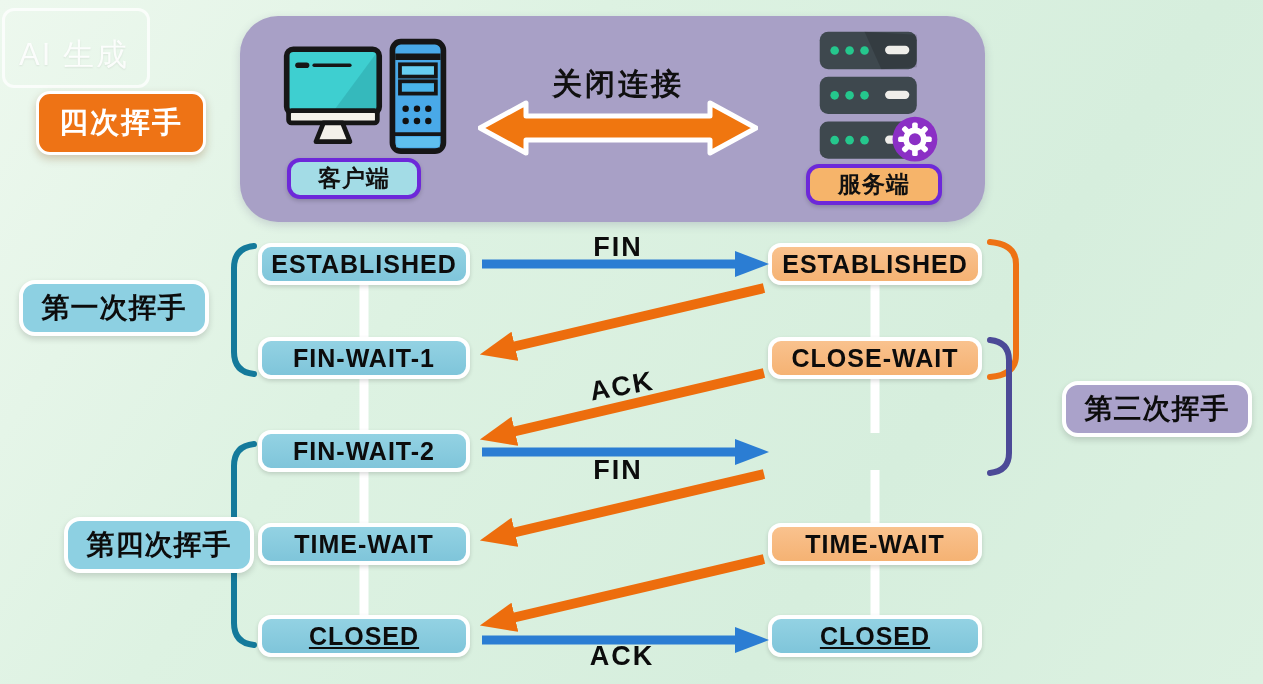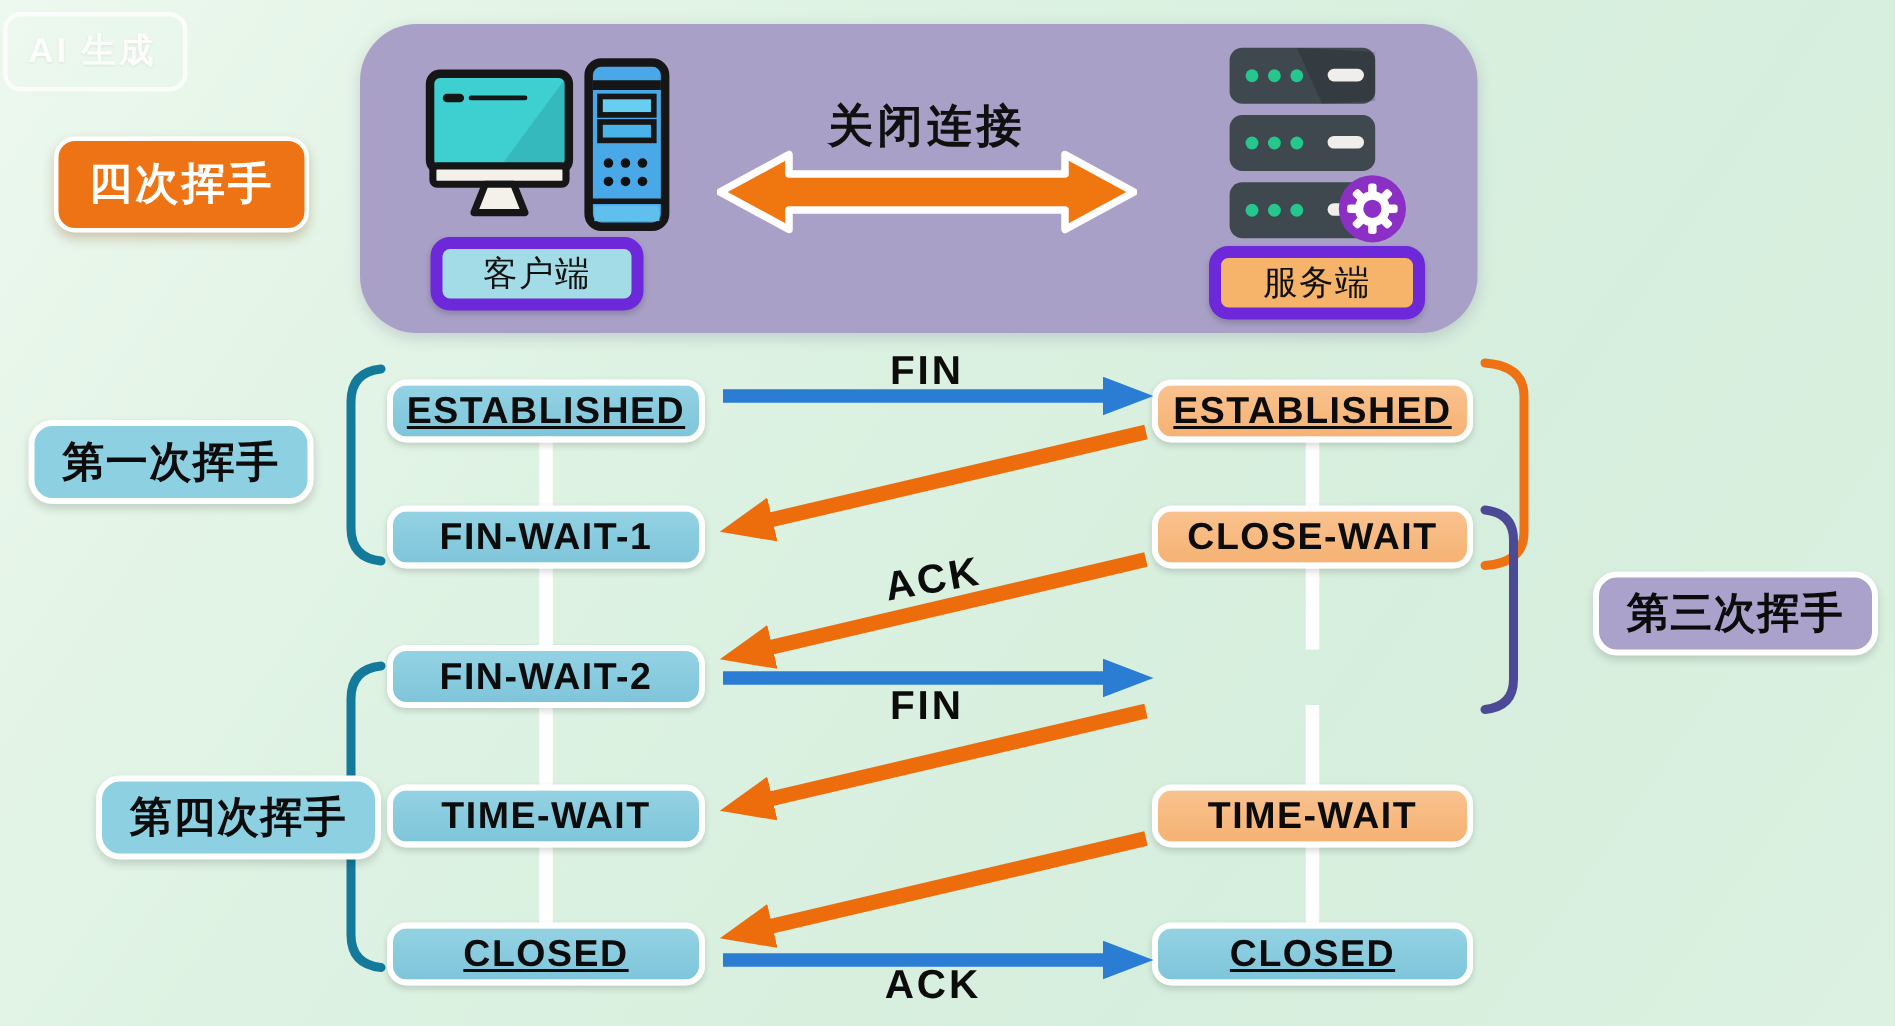--- a/index.html
+++ b/index.html
@@ -3,41 +3,41 @@
 <meta charset="utf-8">
 <style>
   html,body{margin:0;padding:0;background:#cfe9d6;}
   .stage{
     position:relative;width:1263px;height:684px;overflow:hidden;
     background:linear-gradient(125deg,#edf8ee 0%,#ddf2e2 35%,#d6eedd 70%,#dcf1e1 100%);
     font-family:"Liberation Sans", sans-serif;
   }
   
   .ai-badge{
-    position:absolute;left:2px;top:8px;padding:7px 18px 9px 14px;
+    position:absolute;left:2px;top:8px;padding:23px 18px 9px 14px;
     border:3px solid rgba(255,255,255,.75);border-radius:12px;
-    color:rgba(255,255,255,.88);font-size:23px;font-weight:700;letter-spacing:2px;
+    color:rgba(255,255,255,.88);font-size:31px;font-weight:400;letter-spacing:2px;
     text-shadow:0 1px 2px rgba(0,0,0,.08);
   }
   
   .title-badge{
     position:absolute;left:36px;top:91px;width:164px;height:58px;
     background:#ee7315;border:3px solid #fff;border-radius:14px;
     display:flex;align-items:center;justify-content:center;
     color:#fff;font-size:29px;font-weight:bold;letter-spacing:2px;
     box-shadow:0 4px 8px rgba(120,60,0,.25);
   }
   
   .hero{
     position:absolute;left:240px;top:16px;width:745px;height:206px;
     background:#a8a0c6;border-radius:38px;box-shadow:0 3px 10px rgba(60,50,100,.18);
   }
   .hero .tag{
     position:absolute;display:flex;align-items:center;justify-content:center;
-    border:8px solid #6d28d9;border-radius:13px;font-weight:normal;font-size:23px;color:#111;
+    border:4px solid #6d28d9;border-radius:13px;font-weight:bold;font-size:23px;color:#111;
     box-shadow:0 2px 4px rgba(0,0,0,.18);letter-spacing:1px;
   }
   .tag-client{left:47px;top:142px;width:126px;height:33px;background:#a3dce6;}
   .tag-server{left:566px;top:148px;width:128px;height:33px;background:#f6b46a;}
   .client-icon{position:absolute;left:40px;top:20px;}
   .server-icon{position:absolute;left:576px;top:14px;}
   .link-text{
     position:absolute;left:268px;top:48px;width:220px;text-align:center;
     font-size:30px;font-weight:bold;color:#101010;letter-spacing:3px;
   }
@@ -47,21 +47,21 @@
     position:absolute;width:212px;height:42px;box-sizing:border-box;
     display:flex;align-items:center;justify-content:center;
     border:4px solid #fff;border-radius:13px;
     font-size:25px;font-weight:bold;letter-spacing:1px;color:#0c0c0c;
     box-shadow:0 2px 4px rgba(0,0,0,.15);
   }
   .state.blue{background:linear-gradient(#93d2e3,#7fc5da);}
   .state.orange{background:linear-gradient(#f9c28e,#f5b273);}
   .col-l{left:258px;}
   .col-r{left:768px;width:214px;}
-  .r1{top:253px;text-decoration:underline;} .r2{top:337px;} .r3{top:430px;} .r4{top:523px;} .r5{top:615px;text-decoration:underline;}
+  .r1{top:243px;} .r2{top:337px;} .r3{top:430px;} .r4{top:523px;} .r5{top:615px;text-decoration:underline;}
   
   .phase{
     position:absolute;width:190px;height:56px;box-sizing:border-box;
     display:flex;align-items:center;justify-content:center;
     border:4px solid #fff;border-radius:16px;
     font-size:28px;font-weight:bold;color:#0c0c0c;letter-spacing:1px;
     box-shadow:0 3px 6px rgba(0,0,0,.15);
   }
   .phase.blue{background:#8dd0e2;}
   .phase.orange{background:#f8bd87;}

